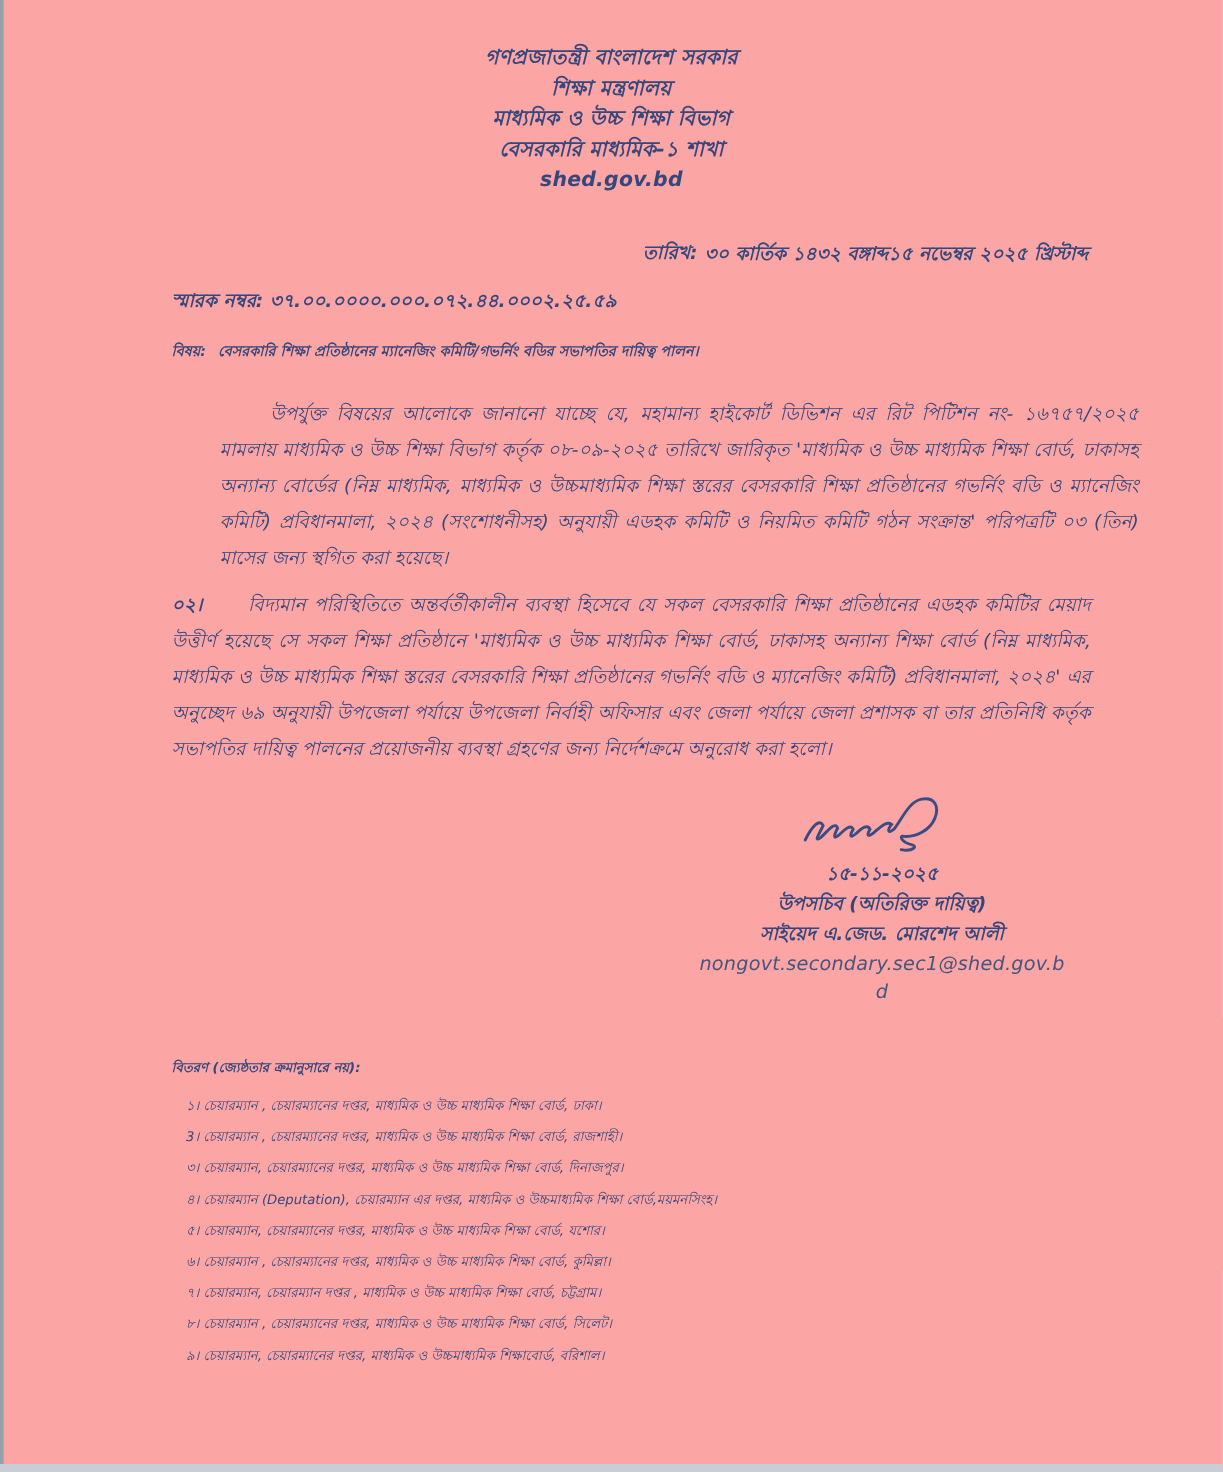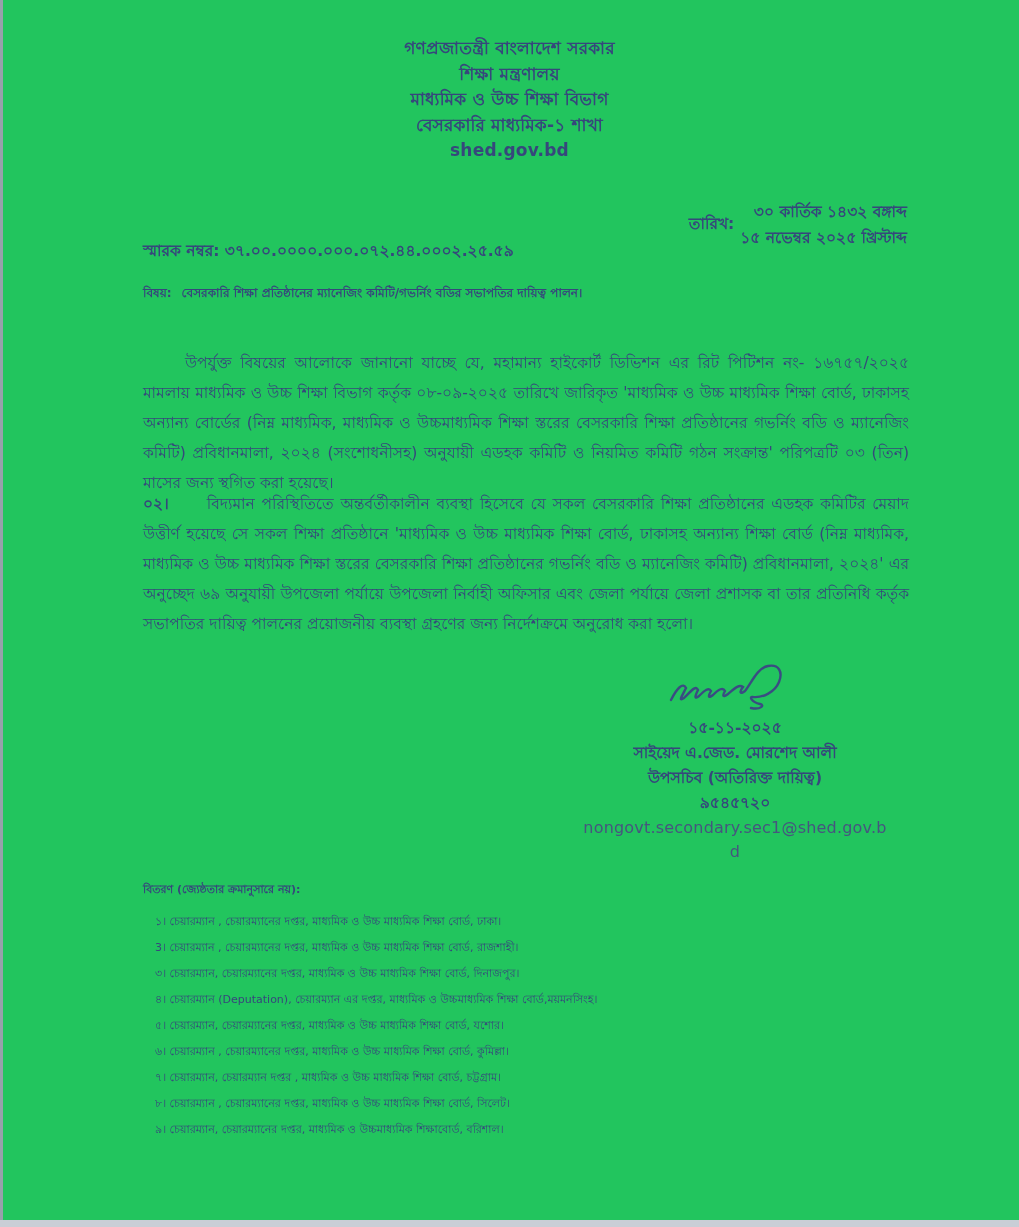--- a/index.html
+++ b/index.html
@@ -4,53 +4,53 @@
 <style>
   html,body{margin:0;padding:0;}
   body{
     width:1019px;height:1227px;
     background:#e9ebf0;
     font-family:"DejaVu Sans","Liberation Sans",sans-serif;
     color:#36477c;
     position:relative;
     overflow:hidden;
   }
-  .page{position:absolute;inset:0;background:#22c55e;}
+  .page{position:absolute;inset:0;background:#fca5a5;font-style:italic;}
   .scan-edge-left{position:absolute;left:0;top:0;bottom:0;width:3px;background:#97a1ab;}
   .scan-edge-bottom{position:absolute;left:0;right:0;bottom:0;height:7px;background:#c9ced6;}
 
   .letterhead{
     position:absolute;top:36px;left:0;width:100%;
     text-align:center;font-size:17px;line-height:25.5px;font-weight:600;
     letter-spacing:.2px;
   }
   .letterhead .site{font-weight:600;}
 
   .meta-memo{
     position:absolute;left:143px;top:239px;
     font-size:15.5px;font-weight:600;white-space:nowrap;
   }
   .meta-date{
     position:absolute;right:112px;top:199px;
     display:flex;align-items:center;gap:6px;
     font-size:15.5px;font-weight:600;
   }
-  .meta-date .lines{display:flex;flex-direction:column;line-height:26px;text-align:right;}
+  .meta-date .lines{display:flex;flex-direction:row;line-height:26px;text-align:left;}
 
   .subject{
     position:absolute;left:143px;top:284px;width:740px;
     font-size:12px;font-weight:700;
   }
   .subject .subject-label{margin-right:10px;}
 
   .para{
     position:absolute;left:143px;width:766px;
     font-size:15.5px;line-height:30px;text-align:justify;
   }
-  .para1{top:348px;text-indent:42px;}
+  .para1{top:330px;text-indent:42px;margin-left:40px;}
   .para2{top:489px;text-indent:0;}
   .para2 .pnum{margin-right:38px;font-weight:600;}
 
   .sigblock{
     position:absolute;left:555px;top:660px;width:360px;
     text-align:center;font-size:15.5px;line-height:25px;font-weight:600;
   }
   .sigblock .scribble{display:block;margin:0 auto 4px auto;}
   .sigblock .email{font-size:16px;font-weight:500;color:#46557f;letter-spacing:.2px;word-break:break-all;line-height:24px;}
 
@@ -98,23 +98,22 @@
 
   <div class="para para2">
     <span class="pnum">০২।</span><span>বিদ্যমান পরিস্থিতিতে অন্তর্বর্তীকালীন ব্যবস্থা হিসেবে যে সকল বেসরকারি শিক্ষা প্রতিষ্ঠানের এডহক কমিটির মেয়াদ উত্তীর্ণ হয়েছে সে সকল শিক্ষা প্রতিষ্ঠানে  'মাধ্যমিক ও উচ্চ মাধ্যমিক শিক্ষা বোর্ড, ঢাকাসহ অন্যান্য শিক্ষা বোর্ড (নিম্ন মাধ্যমিক, মাধ্যমিক ও উচ্চ মাধ্যমিক শিক্ষা স্তরের বেসরকারি শিক্ষা প্রতিষ্ঠানের গভর্নিং বডি ও ম্যানেজিং কমিটি) প্রবিধানমালা, ২০২৪' এর অনুচ্ছেদ ৬৯ অনুযায়ী উপজেলা পর্যায়ে উপজেলা নির্বাহী অফিসার এবং জেলা পর্যায়ে জেলা প্রশাসক বা তার প্রতিনিধি কর্তৃক সভাপতির দায়িত্ব পালনের প্রয়োজনীয় ব্যবস্থা গ্রহণের জন্য নির্দেশক্রমে অনুরোধ করা হলো।</span>
   </div>
 
   <div class="sigblock">
     <svg class="scribble" width="140" height="52" viewBox="0 0 140 52">
       <path d="M6 40 C 12 28, 18 22, 21 28 C 17 36, 13 42, 19 38 C 27 30, 31 25, 33 30 C 30 36, 29 40, 34 36 C 40 30, 44 27, 46 31 C 43 36, 43 39, 48 35 C 54 29, 58 27, 60 31 C 57 36, 58 38, 63 34 C 70 28, 74 24, 78 27 C 74 32, 75 35, 80 31 C 86 24, 92 8, 103 6 C 114 4, 118 12, 114 22 C 110 32, 98 38, 88 37 C 84 36, 86 42, 95 44 C 100 45, 96 50, 86 48" fill="none" stroke="#3a4c82" stroke-width="2.4" stroke-linecap="round"></path>
     </svg>
     <div>১৫-১১-২০২৫</div>
+    <div>উপসচিব (অতিরিক্ত দায়িত্ব)</div>
     <div>সাইয়েদ এ.জেড. মোরশেদ আলী</div>
-    <div>উপসচিব (অতিরিক্ত দায়িত্ব)</div>
-    <div>৯৫৪৫৭২০</div>
     <div class="email">nongovt.secondary.sec1@shed.gov.b</div>
     <div class="email">d</div>
   </div>
 
   <div class="distribution">
     <div class="dist-heading">বিতরণ (জ্যেষ্ঠতার ক্রমানুসারে নয়):</div>
     <ol>
       <li>১। চেয়ারম্যান , চেয়ারম্যানের দপ্তর, মাধ্যমিক ও উচ্চ মাধ্যমিক শিক্ষা বোর্ড, ঢাকা।</li>
       <li>3। চেয়ারম্যান , চেয়ারম্যানের দপ্তর, মাধ্যমিক ও উচ্চ মাধ্যমিক শিক্ষা বোর্ড, রাজশাহী।</li>
       <li>৩। চেয়ারম্যান, চেয়ারম্যানের দপ্তর, মাধ্যমিক ও উচ্চ মাধ্যমিক শিক্ষা বোর্ড, দিনাজপুর।</li>

